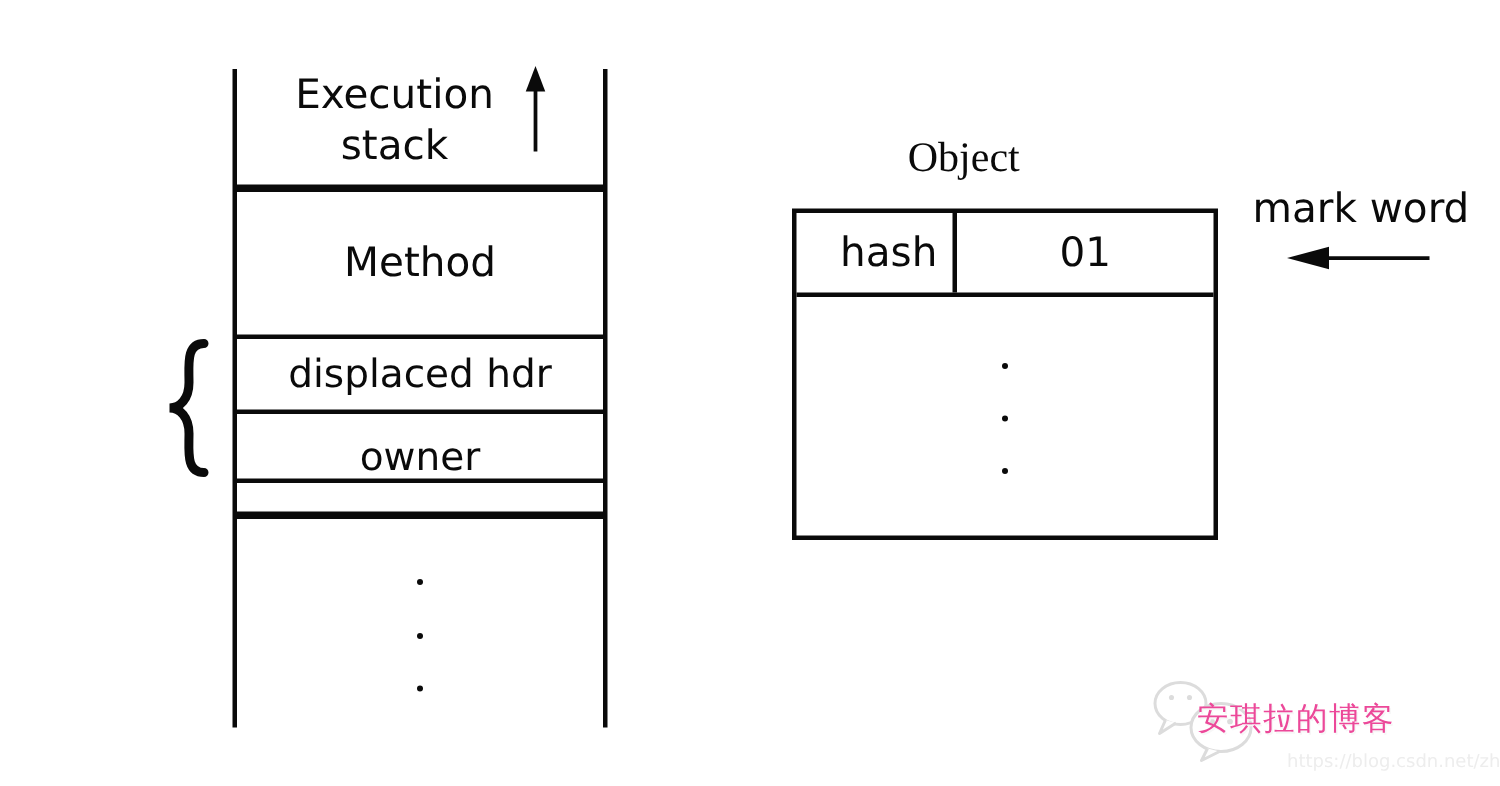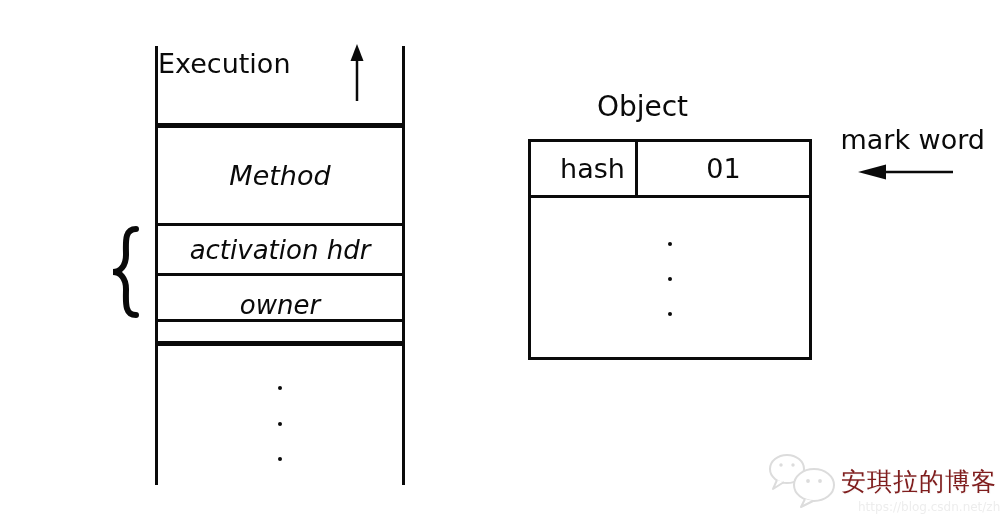--- a/index.html
+++ b/index.html
@@ -3,86 +3,87 @@
 <meta charset="utf-8">
 <style>
   html,body{margin:0;padding:0;background:#fff;}
   #canvas{
     position:relative;width:1000px;height:524px;background:#ffffff;overflow:hidden;
     font-family:"DejaVu Sans","Liberation Sans",sans-serif;color:#0a0a0a;
   }
   
   .stack{position:absolute;left:155px;top:46px;width:250px;height:439px;
     border-left:3px solid #0a0a0a;border-right:3px solid #0a0a0a;box-sizing:border-box;}
-  .stack-title{position:absolute;left:0;top:1px;width:210px;text-align:left;
+  .stack-title{position:absolute;left:0;top:1px;width:210px;text-align:center;
     font-size:27px;line-height:34px;}
   .up-arrow{position:absolute;left:190px;top:-3px;width:18px;height:60px;}
   .hline{position:absolute;left:0;right:0;background:#0a0a0a;}
   .h1{top:77px;height:5px;}
   .h2{top:177px;height:3px;}
   .h3{top:227px;height:3px;}
   .h4{top:273px;height:3px;}
   .h5{top:295px;height:5px;}
   .scell{position:absolute;left:0;right:0;display:flex;flex-direction:row;
-    align-items:center;justify-content:center;text-align:center;font-style:italic;}
+    align-items:center;justify-content:center;text-align:center;}
   .cell-method{top:82px;height:95px;font-size:27px;line-height:34px;}
   .cell-displaced{top:180px;height:47px;font-size:26px;}
   .cell-owner{top:230px;height:57px;font-size:26px;}
   .cell-empty{top:276px;height:19px;}
   .dot{position:absolute;left:50%;width:4px;height:4px;margin-left:-2px;
     border-radius:50%;background:#0a0a0a;}
   .sd1{top:340px;} .sd2{top:376px;} .sd3{top:411px;}
   
   .lock-label{position:absolute;left:14px;top:246px;width:102px;text-align:center;
     font-size:27px;line-height:33px;}
   .brace{position:absolute;left:104px;top:225px;width:38px;height:94px;}
   
-  .object-title{position:absolute;left:560px;top:90px;width:165px;text-align:center;font-size:28px;}
+  .object-title{position:absolute;left:560px;top:90px;width:165px;text-align:center;font-size:28px;font-family:Liberation Serif, serif;}
   .object-box{position:absolute;left:528px;top:139px;width:284px;height:221px;
     border:3px solid #0a0a0a;box-sizing:border-box;}
   .object-header{display:flex;height:56px;border-bottom:3px solid #0a0a0a;box-sizing:border-box;}
   .ocell{display:flex;align-items:center;justify-content:center;font-size:27px;box-sizing:border-box;}
   .cell-hash{width:38.5%;border-right:3px solid #0a0a0a;padding-left:19px;}
   .cell-age{width:37.5%;border-right:3px solid #0a0a0a;}
   .cell-01{flex:1;}
   .object-body{position:relative;height:calc(100% - 56px);}
   .od1{top:44px;} .od2{top:79px;} .od3{top:114px;}
   
-  .mark-word{position:absolute;left:835px;top:124px;width:150px;text-align:right;font-size:27px;}
+  .mark-word{position:absolute;left:835px;top:124px;width:150px;text-align:left;font-size:27px;}
   .mark-arrow{position:absolute;left:856px;top:163px;width:100px;height:18px;}
   
   .wm-icon{position:absolute;left:767px;top:452px;width:72px;height:56px;}
-  .wm-text{position:absolute;left:841px;top:465px;font-size:25px;letter-spacing:1px;
-    color:#7f1d1d;text-shadow:1px 1px 0 #f7f7f7;white-space:nowrap;}
+  .wm-text{position:absolute;left:798px;top:465px;font-size:21px;letter-spacing:1px;
+    color:#ec4899;text-shadow:1px 1px 0 #f7f7f7;white-space:nowrap;}
   .wm-url{position:absolute;left:858px;top:500px;font-size:12px;color:#ededed;white-space:nowrap;}
 </style>
 </head>
 <body>
 
 <div id="canvas">
 
   <div class="stack">
     <div class="stack-title">
       <div>Execution</div>
+      <div>stack</div>
     </div>
     <svg class="up-arrow" viewBox="0 0 18 60">
       <line x1="9" y1="58" x2="9" y2="15" stroke="#0a0a0a" stroke-width="2.5"></line>
       <polygon points="9,1 2.5,18 15.5,18" fill="#0a0a0a"></polygon>
     </svg>
 
     <div class="hline h1"></div>
 
     <div class="scell cell-method">
       <div>Method</div>
     </div>
 
     <div class="hline h2"></div>
 
     <div class="scell cell-displaced">
-      <div>activation hdr</div>
+      <div>displaced hdr</div>
     </div>
 
     <div class="hline h3"></div>
 
     <div class="scell cell-owner">
       <div>owner</div>
     </div>
 
     <div class="hline h4"></div>
     <div class="scell cell-empty"></div>

